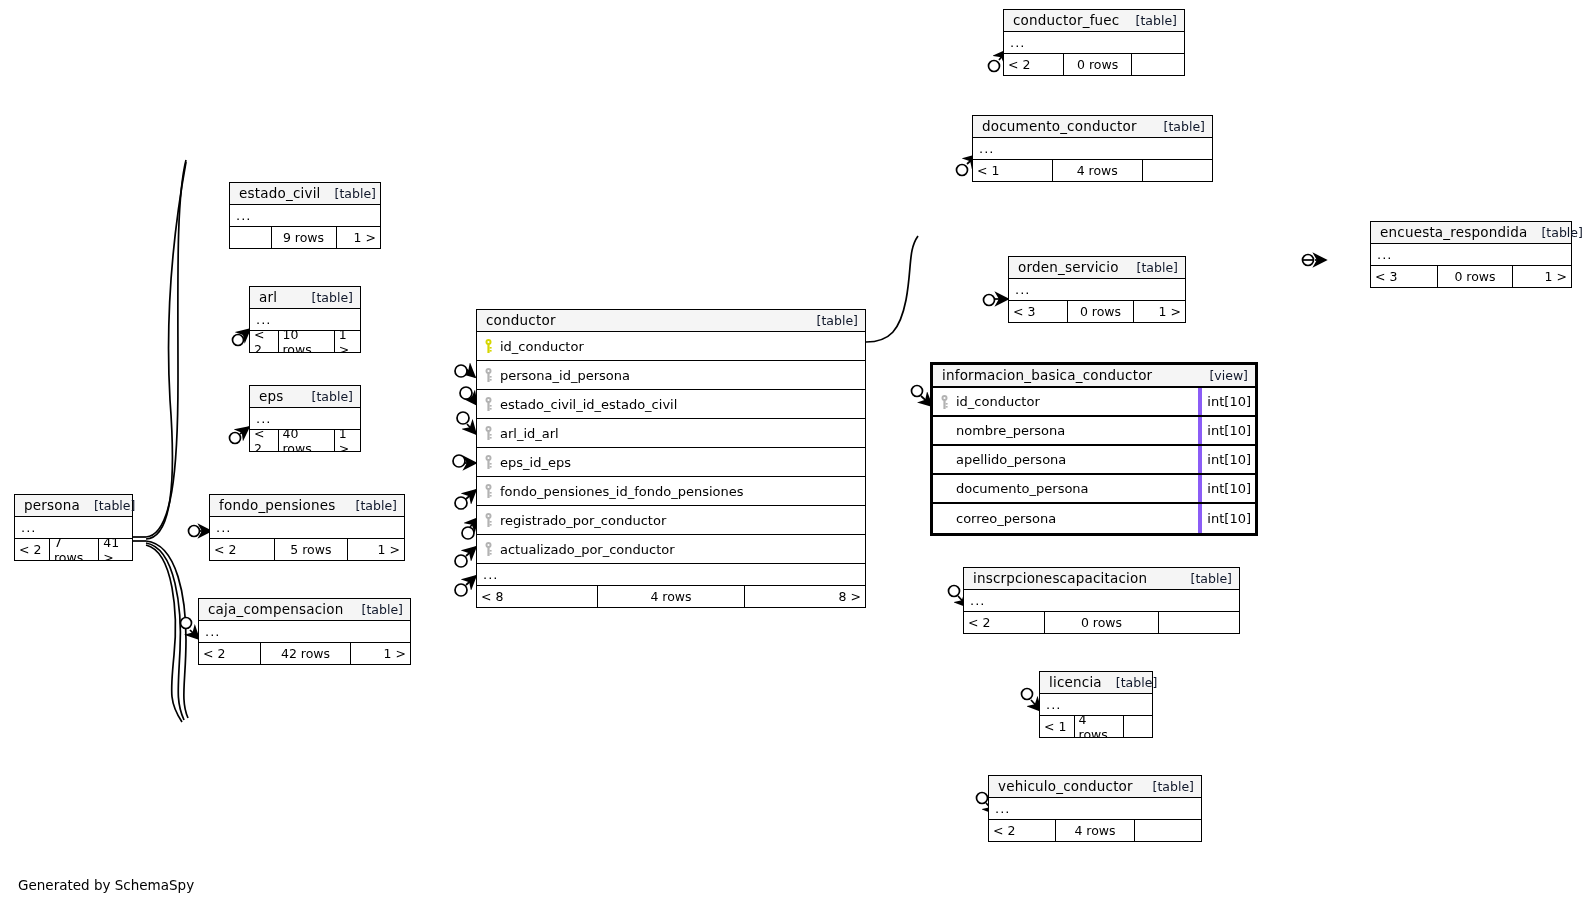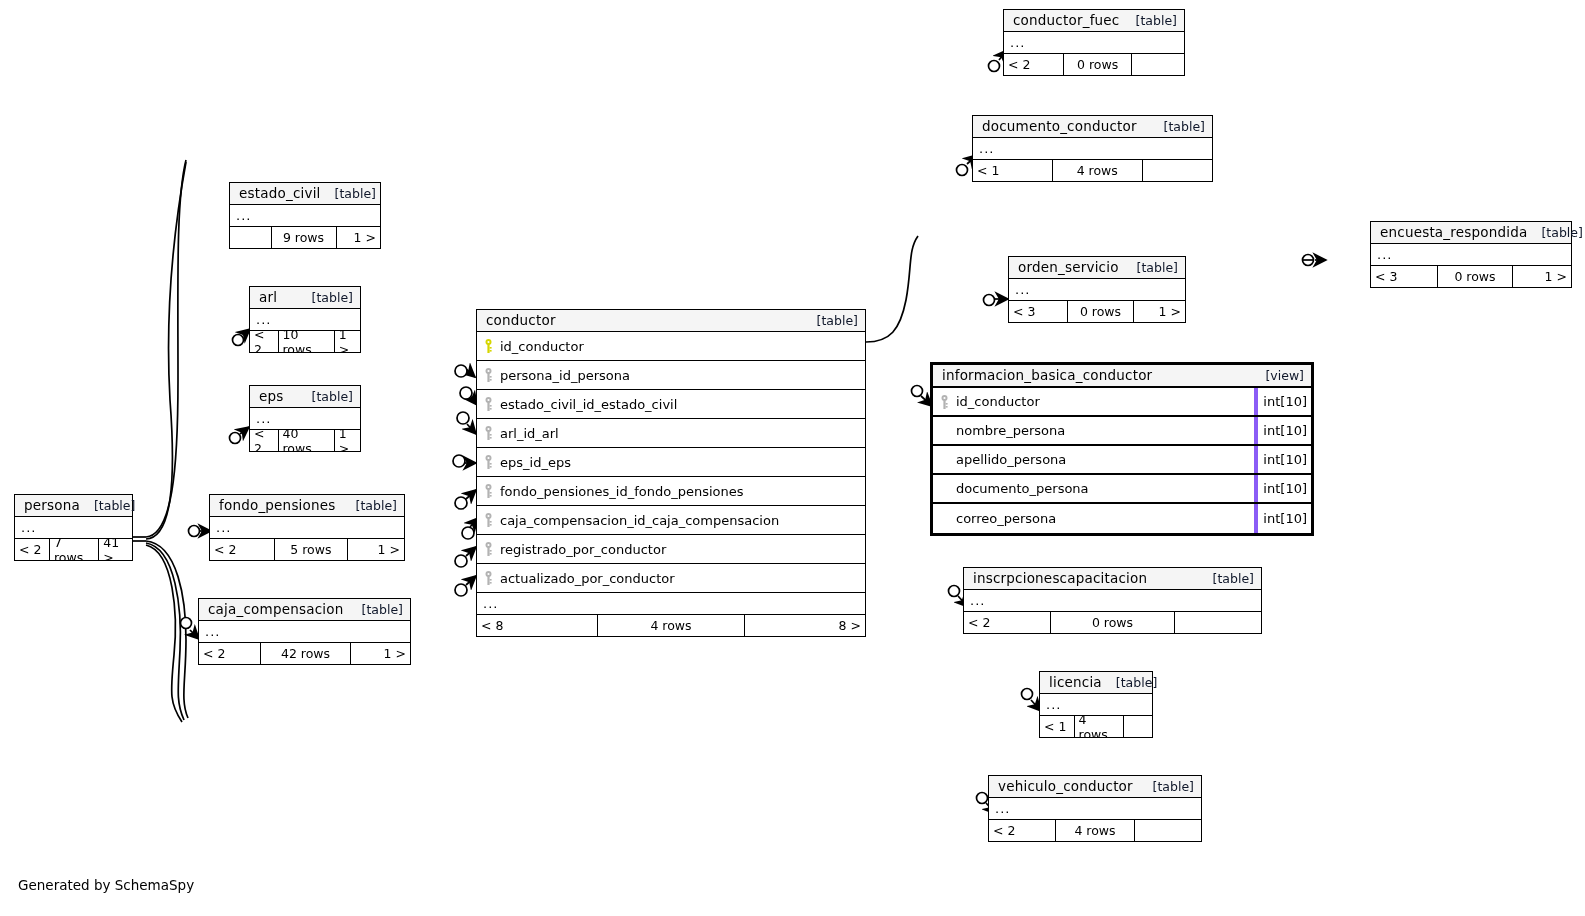--- a/index.html
+++ b/index.html
@@ -417,32 +417,20 @@
             <circle cx="4.5" cy="3" r="3" fill="#b3b3b3"></circle>
             <circle cx="4.5" cy="3" r="1.1" fill="#fff"></circle>
             <rect x="3.4" y="5" width="2.2" height="9" fill="#b3b3b3"></rect>
             <rect x="5.6" y="8" width="2" height="1.6" fill="#b3b3b3"></rect>
             <rect x="5.6" y="11" width="2" height="1.6" fill="#b3b3b3"></rect>
           </svg>
       </span>
       <span class="cname">fondo_pensiones_id_fondo_pensiones</span>
     </div>
 
-    <div class="nrow">
-      <span class="keyicon">
-        <svg width="9" height="14" viewBox="0 0 9 14">
-            <circle cx="4.5" cy="3" r="3" fill="#b3b3b3"></circle>
-            <circle cx="4.5" cy="3" r="1.1" fill="#fff"></circle>
-            <rect x="3.4" y="5" width="2.2" height="9" fill="#b3b3b3"></rect>
-            <rect x="5.6" y="8" width="2" height="1.6" fill="#b3b3b3"></rect>
-            <rect x="5.6" y="11" width="2" height="1.6" fill="#b3b3b3"></rect>
-          </svg>
-      </span>
-      <span class="cname">caja_compensacion_id_caja_compensacion</span>
-    </div>
 
     <div class="nrow">
       <span class="keyicon">
         <svg width="9" height="14" viewBox="0 0 9 14">
             <circle cx="4.5" cy="3" r="3" fill="#b3b3b3"></circle>
             <circle cx="4.5" cy="3" r="1.1" fill="#fff"></circle>
             <rect x="3.4" y="5" width="2.2" height="9" fill="#b3b3b3"></rect>
             <rect x="5.6" y="8" width="2" height="1.6" fill="#b3b3b3"></rect>
             <rect x="5.6" y="11" width="2" height="1.6" fill="#b3b3b3"></rect>
           </svg>
@@ -464,21 +452,21 @@
     </div>
 
     <div class="ellipsisrow">...</div>
     <div class="foot">
       <div class="fl" style="width:31%">&lt; 8</div>
       <div class="fc" style="width:38%">4 rows</div>
       <div class="fr" style="width:31%">8 &gt;</div>
     </div>
   </div>
 
-  <div class="node view" style="left:930px; top:362px; width:384px;">
+  <div class="node view" style="left:930px; top:362px; width:328px;">
     <div class="nhead">
       <span class="ntitle">informacion_basica_conductor</span>
       <span class="ntype">[view]</span>
     </div>
 
     <div class="nrow">
       <span class="keyicon">
         <svg width="9" height="14" viewBox="0 0 9 14">
             <circle cx="4.5" cy="3" r="3" fill="#b3b3b3"></circle>
             <circle cx="4.5" cy="3" r="1.1" fill="#fff"></circle>
@@ -509,21 +497,21 @@
       <span class="ctype">int[10]</span>
     </div>
 
     <div class="nrow">
       <span class="keyicon"></span>
       <span class="cname">correo_persona</span>
       <span class="ctype">int[10]</span>
     </div>
   </div>
 
-  <div class="node" style="left:963px; top:567px; width:299px;">
+  <div class="node" style="left:963px; top:567px; width:277px;">
     <div class="nhead">
       <span class="ntitle">inscrpcionescapacitacion</span>
       <span class="ntype">[table]</span>
     </div>
     <div class="ellipsisrow">...</div>
     <div class="foot">
       <div class="fl" style="width:29%">&lt; 2</div>
       <div class="fc" style="width:42%">0 rows</div>
       <div class="fr" style="width:29%"></div>
     </div>

